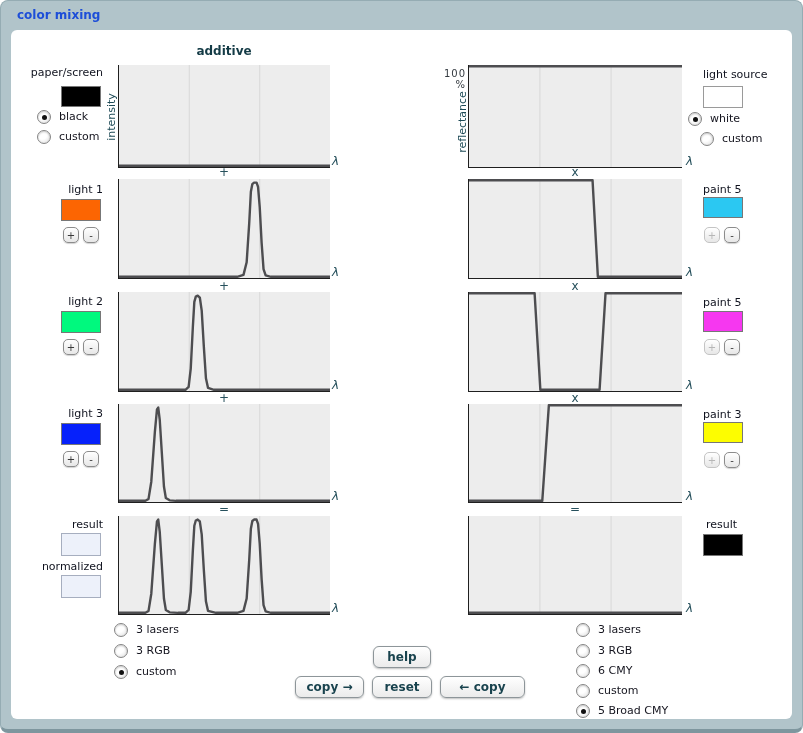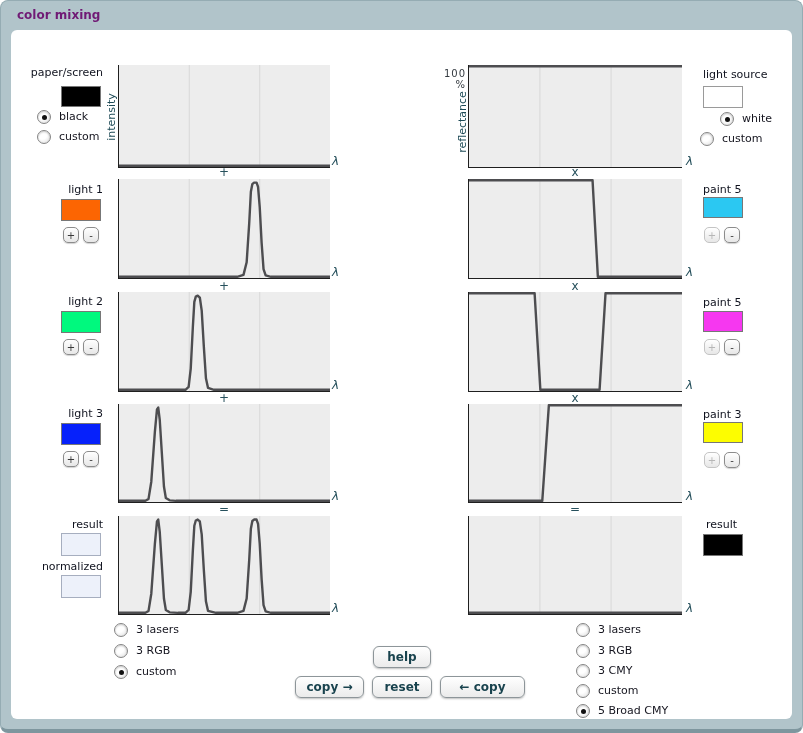--- a/index.html
+++ b/index.html
@@ -1,20 +1,20 @@
 <!DOCTYPE html>
 <html><head>
 <meta charset="utf-8">
 <style>
   html,body{margin:0;padding:0;background:#ffffff;}
   .stage{position:relative;width:803px;height:733px;font-family:"DejaVu Sans","Liberation Sans",sans-serif;
          -webkit-font-smoothing:antialiased;overflow:hidden;}
   .frame{position:absolute;inset:0;background:#b1c4ca;border-radius:8px;border:1px solid #95acb3;
          border-bottom:4px solid #7e969e;box-sizing:border-box;}
-  .titlebar-text{position:absolute;left:17px;top:8px;font-size:12px;font-weight:bold;color:#701a75;}
+  .titlebar-text{position:absolute;left:17px;top:8px;font-size:12px;font-weight:bold;color:#1d4ed8;}
   .panel{position:absolute;left:11px;top:30px;width:781px;height:689px;background:#ffffff;border-radius:6px;}
 
   .col-header{position:absolute;font-weight:bold;font-size:12px;color:#143b46;text-align:center;}
 
   .chart{position:absolute;background:#ededed;border-left:1px solid #1f1f1f;border-bottom:1px solid #1f1f1f;
          box-sizing:border-box;}
   .chart svg{position:absolute;left:0;top:0;width:100%;height:100%;display:block;}
 
   .sym{position:absolute;text-align:center;font-size:12px;line-height:13px;height:13px;color:#26505c;}
   .lam{position:absolute;font-size:12px;font-style:italic;color:#26505c;}
@@ -43,20 +43,21 @@
        text-align:center;line-height:19px;box-shadow:0 1px 2px rgba(0,0,0,.25);padding:0;}
 </style>
 </head>
 <body>
 
 <div class="stage">
   <div class="frame"></div>
   <div class="titlebar-text">color mixing</div>
   <div class="panel"></div>
 
+  <div class="col-header" style="left:118px;top:44px;width:212px;">additive</div>
 
   <div class="vlabel" style="left:42px;top:110px;width:140px;">intensity</div>
   <div class="vlabel" style="left:393px;top:115px;width:140px;">reflectance</div>
   <div class="ytick" style="left:432px;top:68px;width:34px;">100 %</div>
 
   <div class="chart" style="left:118px;top:65px;width:212px;height:103px;">
       <svg viewBox="0 0 100 100" preserveAspectRatio="none">
         <line x1="33.300000000000004" x2="33.300000000000004" y1="0" y2="100" stroke="#d8d8d8" stroke-width="1" vector-effect="non-scaling-stroke"></line>
         <line x1="66.7" x2="66.7" y1="0" y2="100" stroke="#d8d8d8" stroke-width="1" vector-effect="non-scaling-stroke"></line>
         <polyline points="0.00,98.80 100.00,98.80" fill="none" stroke="#4d4d50" stroke-width="2.4" vector-effect="non-scaling-stroke" stroke-linejoin="round" stroke-linecap="round"></polyline>
@@ -174,21 +175,21 @@
   <button class="mini" style="left:63px;top:451px;">+</button>
   <button class="mini" style="left:83px;top:451px;">-</button>
 
   <div class="ctl-label r" style="left:8px;top:518px;width:95px;">result</div>
   <div class="swatch pale" style="left: 61px; top: 533px; width: 40px; height: 23px; background: rgb(237, 241, 250);"></div>
   <div class="ctl-label r" style="left:8px;top:560px;width:95px;">normalized</div>
   <div class="swatch pale" style="left: 61px; top: 575px; width: 40px; height: 23px; background: rgb(237, 241, 250);"></div>
 
   <div class="ctl-label" style="left:703px;top:68px;width:90px;">light source</div>
   <div class="swatch white" style="left: 703px; top: 86px; width: 40px; height: 22px; background: rgb(255, 255, 255);"></div>
-  <div class="radio-row" style="left:720px;top:112px;">
+  <div class="radio-row" style="left:688px;top:112px;">
     <span class="radio on"></span>
     <span>white</span>
   </div>
   <div class="radio-row" style="left:700px;top:132px;">
     <span class="radio"></span>
     <span>custom</span>
   </div>
 
   <div class="ctl-label" style="left:703px;top:183px;width:90px;">paint 5</div>
   <div class="swatch" style="left: 703px; top: 197px; width: 40px; height: 21px; background: rgb(43, 200, 242);"></div>
@@ -224,21 +225,21 @@
   <div class="radio-row" style="left:576px;top:623px;">
     <span class="radio"></span>
     <span>3 lasers</span>
   </div>
   <div class="radio-row" style="left:576px;top:644px;">
     <span class="radio"></span>
     <span>3 RGB</span>
   </div>
   <div class="radio-row" style="left:576px;top:664px;">
     <span class="radio"></span>
-    <span>3 CMY</span>
+    <span>6 CMY</span>
   </div>
   <div class="radio-row" style="left:576px;top:684px;">
     <span class="radio"></span>
     <span>custom</span>
   </div>
   <div class="radio-row" style="left:576px;top:704px;">
     <span class="radio on"></span>
     <span>5 Broad CMY</span>
   </div>
 

